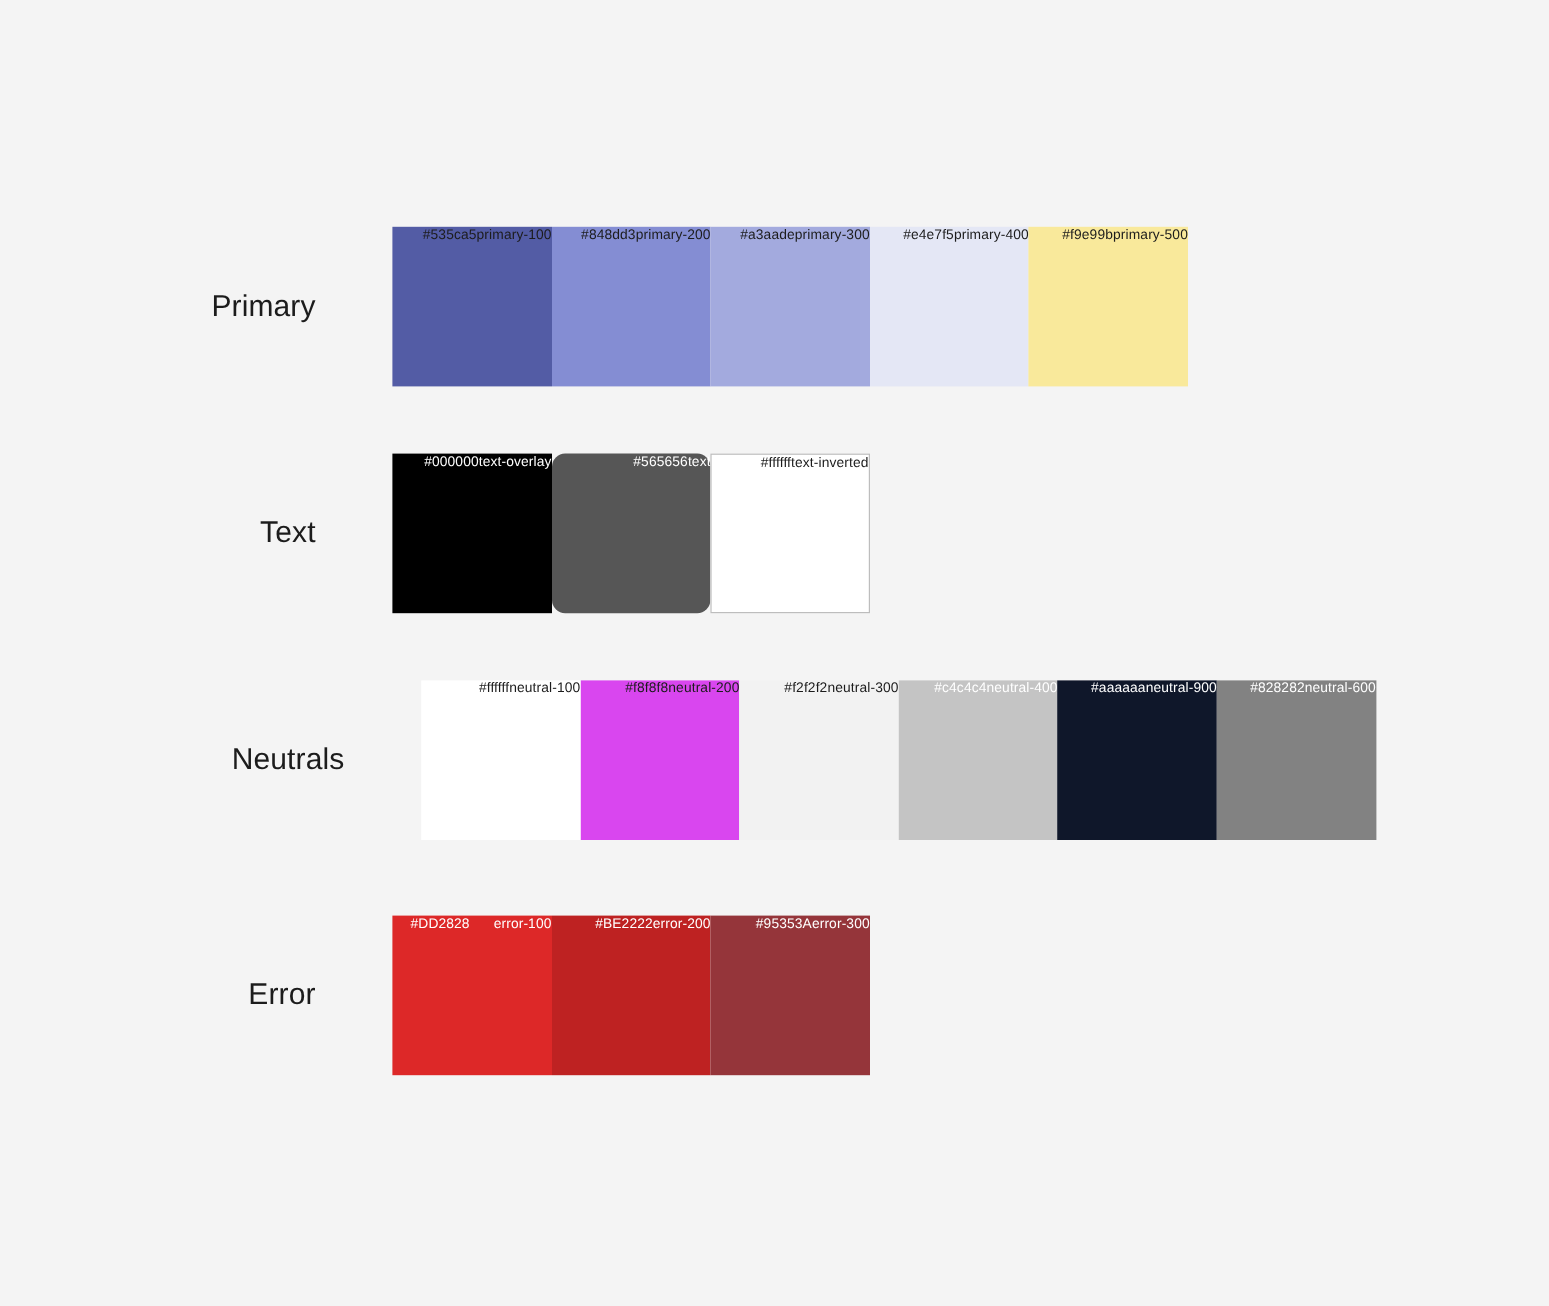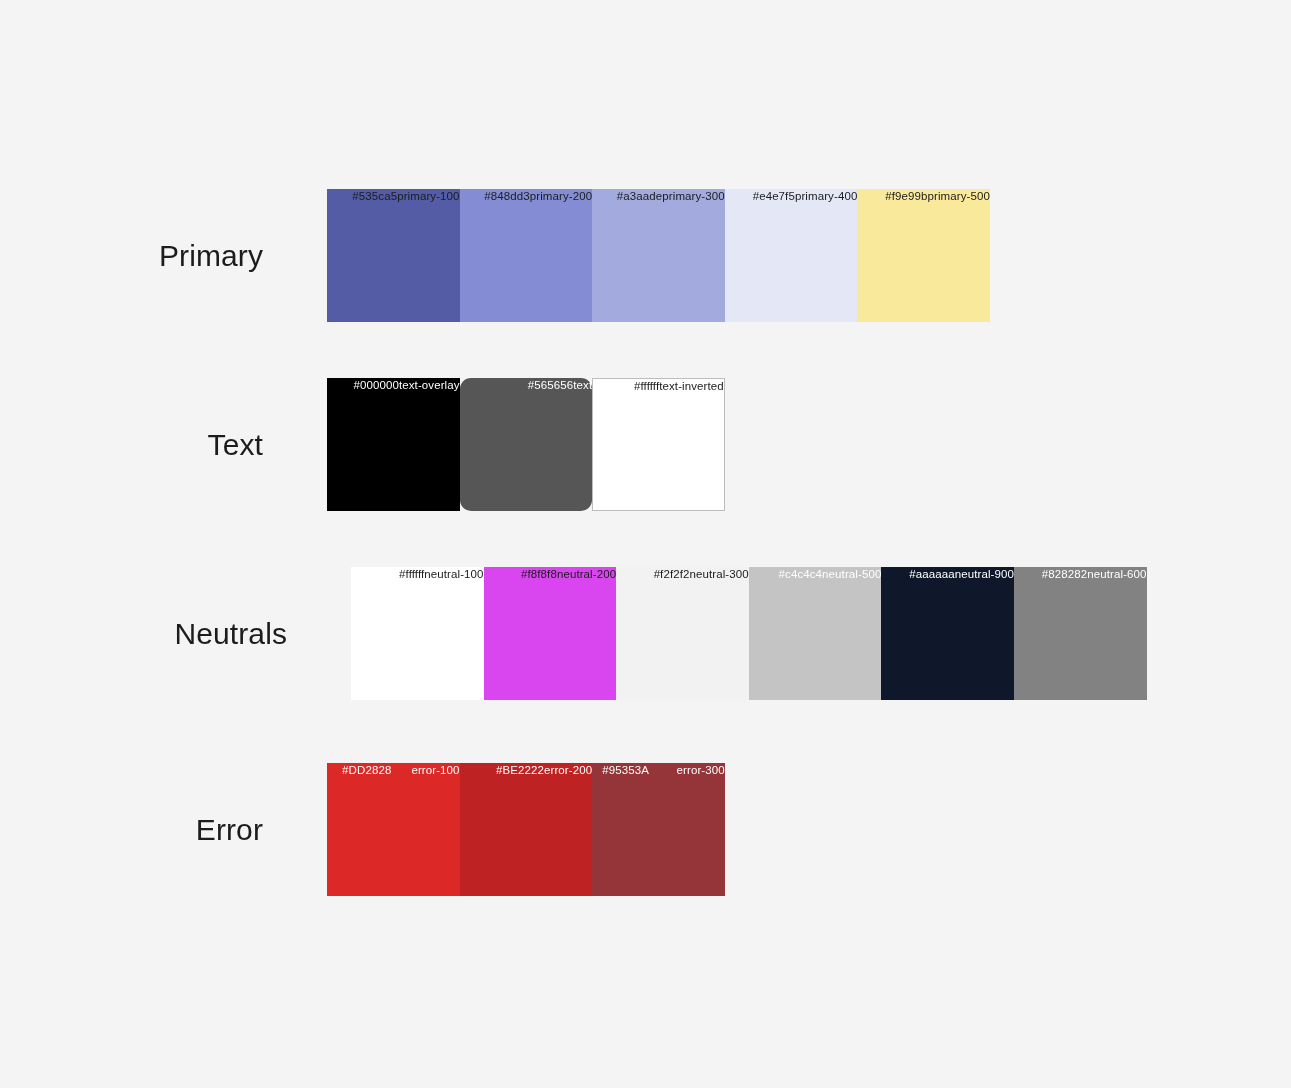--- a/index.html
+++ b/index.html
@@ -30,21 +30,21 @@
   .row-title-area {
     width: 327px;
     height: 133px;
     display: flex;
     align-items: center;
     justify-content: flex-end;
     padding-right: 64px;
   }
 
   .row-title {
-    font-size: 30px;
+    font-size: 25px;
     font-weight: 400;
     color: #1c1c1c;
     line-height: 1;
     white-space: nowrap;
     letter-spacing: 0.1px;
   }
 
   .swatch-strip {
     display: flex;
     height: 133px;
@@ -152,21 +152,21 @@
         <div class="swatch on-light" style="background: #d946ef;">
           <div class="swatch-hex">#f8f8f8</div>
           <div class="swatch-token">neutral-200</div>
         </div>
         <div class="swatch on-light" style="background: rgb(242, 242, 242);">
           <div class="swatch-hex">#f2f2f2</div>
           <div class="swatch-token">neutral-300</div>
         </div>
         <div class="swatch on-dark" style="background: rgb(196, 196, 196);">
           <div class="swatch-hex">#c4c4c4</div>
-          <div class="swatch-token">neutral-500</div>
+          <div class="swatch-token">neutral-400</div>
         </div>
         <div class="swatch on-dark" style="background: #0f172a;">
           <div class="swatch-hex">#aaaaaa</div>
           <div class="swatch-token">neutral-900</div>
         </div>
         <div class="swatch on-dark" style="background: rgb(130, 130, 130);">
           <div class="swatch-hex">#828282</div>
           <div class="swatch-token">neutral-600</div>
         </div>
       </div>
@@ -177,19 +177,19 @@
       </div>
       <div class="swatch-strip">
         <div class="swatch on-dark" style="background: rgb(221, 40, 40); gap: 20px;">
           <div class="swatch-hex">#DD2828</div>
           <div class="swatch-token">error-100</div>
         </div>
         <div class="swatch on-dark" style="background: rgb(190, 34, 34);">
           <div class="swatch-hex">#BE2222</div>
           <div class="swatch-token">error-200</div>
         </div>
-        <div class="swatch on-dark" style="background: rgb(149, 53, 58); justify-content: space-between;">
+        <div class="swatch on-dark" style="background: rgb(149, 53, 58);">
           <div class="swatch-hex">#95353A</div>
           <div class="swatch-token">error-300</div>
         </div>
       </div>
     </div>
   </div>
 
 </body></html>

